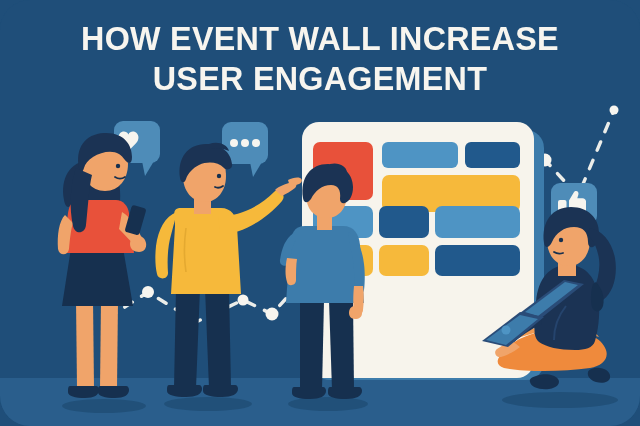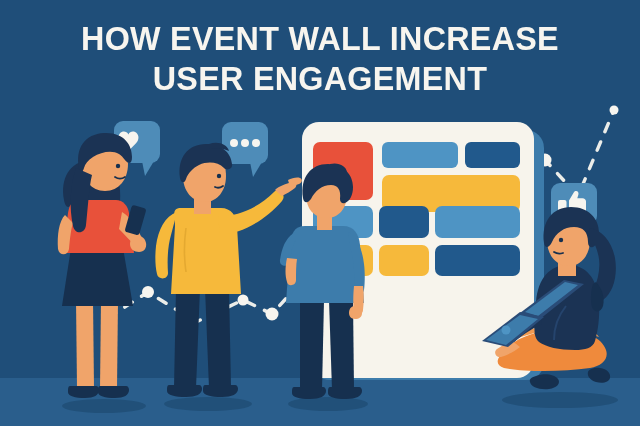--- a/index.html
+++ b/index.html
@@ -1,21 +1,21 @@
 <!DOCTYPE html>
 <html><head>
 <meta charset="utf-8">
 <style>
   html,body{margin:0;padding:0;}
   body{
     width:640px;height:426px;overflow:hidden;
     font-family:"Liberation Sans", sans-serif;
     background:#1f4e79;
   }
-  #scene{position:relative;width:640px;height:426px;overflow:hidden;background:#1f4e79;}
+  #scene{position:relative;width:640px;height:426px;overflow:hidden;background:#1f4e79;border-radius:30px;}
   #title{
     position:absolute;left:0;top:18px;width:640px;
     text-align:center;
     color:#F7F5EF;
     font-weight:bold;
     font-size:34px;
     line-height:40px;
     letter-spacing:0.3px;
     font-family:"Liberation Sans", sans-serif;
     text-transform:uppercase;

